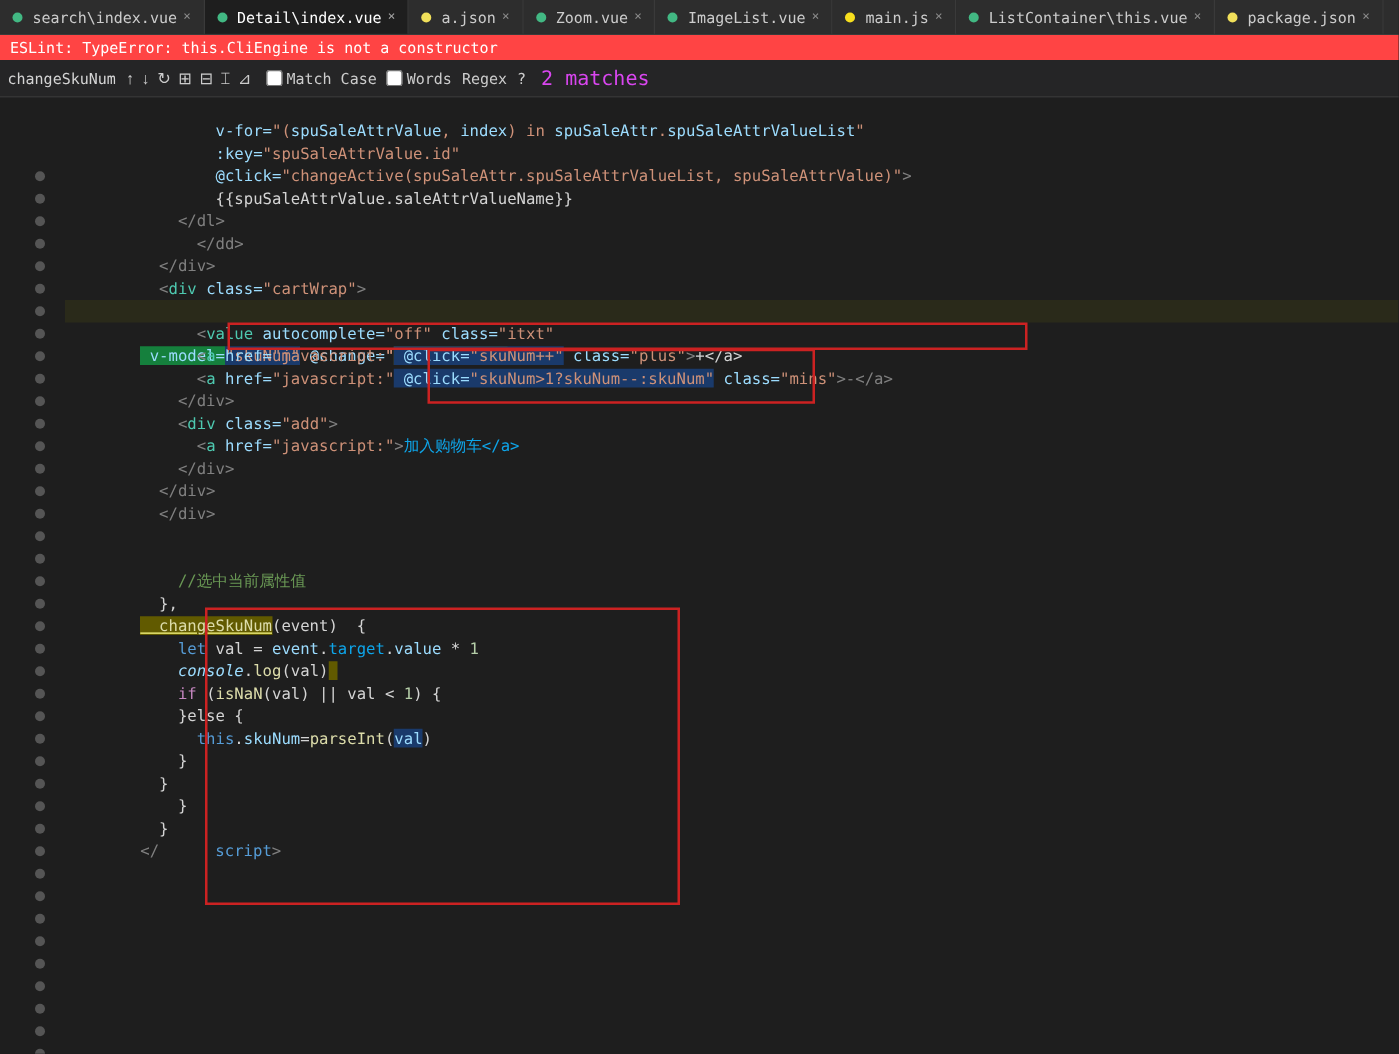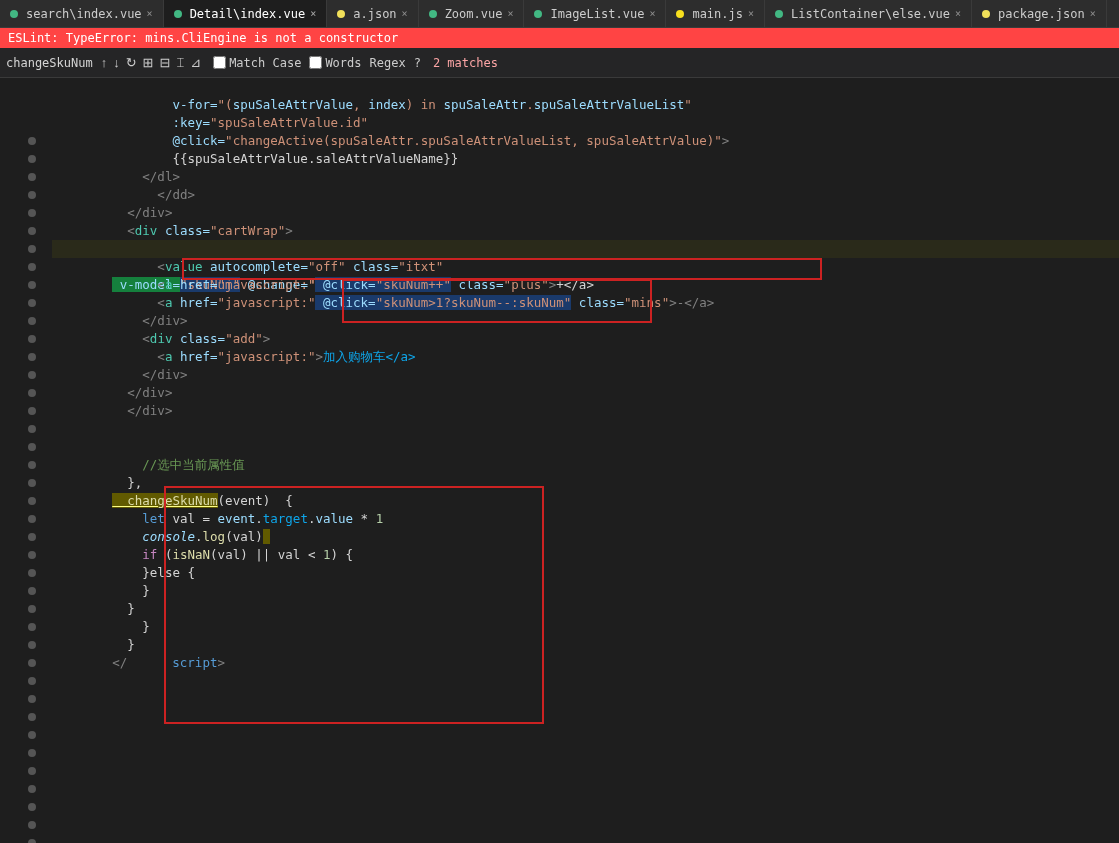--- a/index.html
+++ b/index.html
@@ -91,22 +91,22 @@
       cursor: pointer;
     }
     .search-checkbox-label input[type=checkbox] {
       margin: 0;
     }
     .search-question {
       color: #ccc;
       font-size: 12px;
     }
     .match-count {
-      font-size: 12px;
-      color: #fca5a5;
+      font-size: 16px;
+      color: #d946ef;
       margin-left: 6px;
     }
 
     
     .editor-container {
       display: flex;
       height: calc(843px - 28px - 18px - 30px);
       overflow: hidden;
     }
 
@@ -204,38 +204,38 @@
     <span>ImageList.vue</span>
     <span class="close-btn">×</span>
   </div>
   <div class="tab">
     <span class="tab-label-dot" style="background:#f7df1e;"></span>
     <span>main.js</span>
     <span class="close-btn">×</span>
   </div>
   <div class="tab">
     <span class="tab-label-dot" style="background:#42b883;"></span>
-    <span>ListContainer\else.vue</span>
+    <span>ListContainer\this.vue</span>
     <span class="close-btn">×</span>
   </div>
   <div class="tab">
     <span class="tab-label-dot" style="background:#f1e05a;"></span>
     <span>package.json</span>
     <span class="close-btn">×</span>
   </div>
   <div class="tab">
     
     
     
   </div>
 
 </div>
 
 <div class="error-bar">
-  <span>ESLint: TypeError: mins.CliEngine is not a constructor</span>
+  <span>ESLint: TypeError: this.CliEngine is not a constructor</span>
 </div>
 
 <div class="search-bar">
   <span class="search-filename">changeSkuNum</span>
   <div class="search-nav-btns">
     <button class="search-nav-btn">↑</button>
     <button class="search-nav-btn">↓</button>
     <button class="search-nav-btn">↻</button>
     <button class="search-nav-btn">⊞</button>
     <button class="search-nav-btn">⊟</button>
@@ -480,20 +480,23 @@
       <div class="code-line">
         <span style="color:#9cdcfe;font-style:italic;">    console</span><span style="color:#d4d4d4;">.</span><span style="color:#dcdcaa;">log</span><span style="color:#d4d4d4;">(val)<span style="background:#615a00;"> </span></span>
       </div>
       <div class="code-line">
         <span style="color:#c586c0;">    if</span><span style="color:#d4d4d4;"> (</span><span style="color:#dcdcaa;">isNaN</span><span style="color:#d4d4d4;">(val) || val &lt; </span><span style="color:#b5cea8;">1</span><span style="color:#d4d4d4;">) {</span>
       </div>
       <div class="code-line">
         <span style="color:#d4d4d4;">    }else {</span>
       </div>
       <div class="code-line">
+        <span style="color:#569cd6;">      this</span><span style="color:#d4d4d4;">.</span><span style="color:#9cdcfe;">skuNum</span><span style="color:#d4d4d4;">=</span><span style="color:#dcdcaa;">parseInt</span><span style="color:#d4d4d4;">(</span><span style="background:#1a3a6b; color:#9cdcfe;">val</span><span style="color:#d4d4d4;">)</span>
+      </div>
+      <div class="code-line">
         <span style="color:#d4d4d4;">    }</span>
       </div>
       <div class="code-line">
         <span style="color:#d4d4d4;">  }</span>
       </div>
       <div class="code-line">
         <span style="color:#d4d4d4;">&nbsp;&nbsp;&nbsp;&nbsp;}</span>
       </div>
       <div class="code-line">
         <span style="color:#d4d4d4;">&nbsp;&nbsp;}</span>

